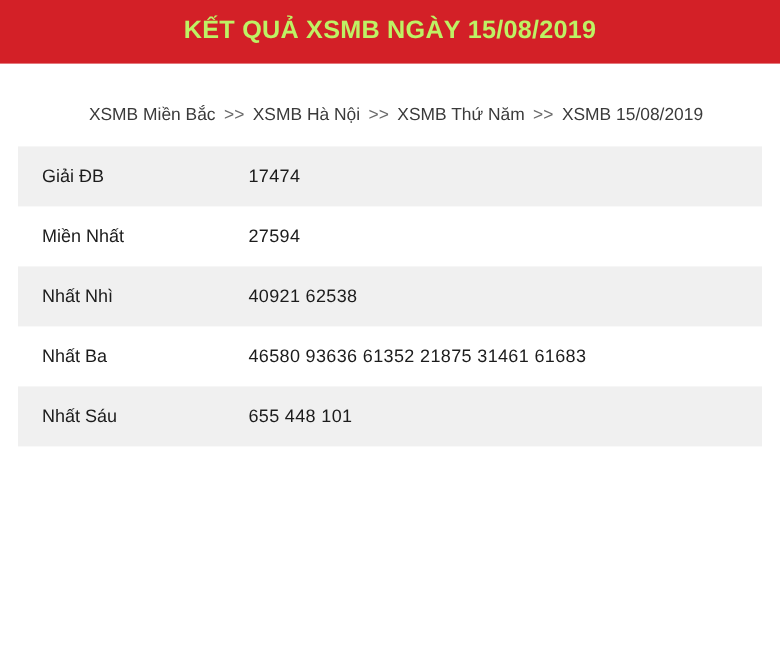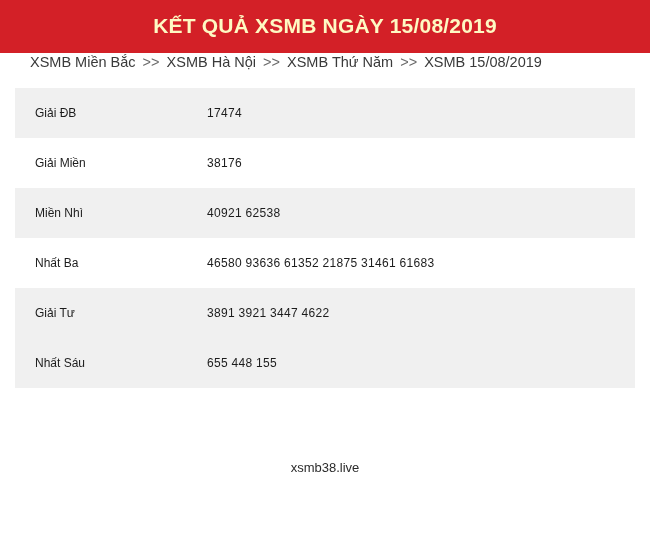--- a/index.html
+++ b/index.html
@@ -16,35 +16,36 @@
   .page {
     width: 650px;
     height: 550px;
     box-sizing: border-box;
     display: flex;
     flex-direction: column;
     background: #ffffff;
   }
   .header {
     background: #d32027;
-    color: #fef9c3;
+    color: #bef264;
     text-align: center;
     font-size: 21px;
     font-weight: bold;
     letter-spacing: 0.2px;
     padding: 14px 10px 15px 10px;
     box-sizing: border-box;
   }
   .breadcrumb {
     font-size: 14.5px;
     color: #3a3a3a;
-    padding: 1px 20px 18px 30px;
+    padding: 35px 20px 18px 30px;
     box-sizing: border-box;
     white-space: nowrap;
     overflow: hidden;
+    text-align: center;
   }
   .breadcrumb .crumb {
     color: #3a3a3a;
   }
   .breadcrumb .sep {
     color: #6b6b6b;
     padding: 0 3px;
   }
   .table {
     width: 620px;
@@ -52,21 +53,21 @@
     border-collapse: collapse;
     table-layout: fixed;
   }
   .table tr {
     height: 50px;
   }
   .table tr.alt {
     background: #f0f0f0;
   }
   .table td {
-    font-size: 12px;
+    font-size: 15px;
     color: #1c1c1c;
     vertical-align: middle;
     padding: 0;
   }
   .table td.label {
     width: 190px;
     padding-left: 20px;
     box-sizing: border-box;
   }
   .table td.numbers {
@@ -101,39 +102,32 @@
     <span class="crumb">XSMB 15/08/2019</span>
   </div>
 
   <table class="table">
     <tbody>
       <tr class="alt">
         <td class="label">Giải ĐB</td>
         <td class="numbers">17474</td>
       </tr>
       <tr>
-        <td class="label">Giải Miền</td>
-        <td class="numbers">38176</td>
+        <td class="label">Miền Nhất</td>
+        <td class="numbers">27594</td>
       </tr>
       <tr class="alt">
-        <td class="label">Miền Nhì</td>
+        <td class="label">Nhất Nhì</td>
         <td class="numbers">40921 62538</td>
       </tr>
       <tr>
         <td class="label">Nhất Ba</td>
         <td class="numbers">46580 93636 61352 21875 31461 61683</td>
       </tr>
       <tr class="alt">
-        <td class="label">Giải Tư</td>
-        <td class="numbers">3891 3921 3447 4622</td>
-      </tr>
-      <tr class="alt">
         <td class="label">Nhất Sáu</td>
-        <td class="numbers">655 448 155</td>
+        <td class="numbers">655 448 101</td>
       </tr>
     </tbody>
   </table>
 
-  <div class="footer">
-    <span>xsmb38.live</span>
-  </div>
 
 </div>
 
 </body></html>

